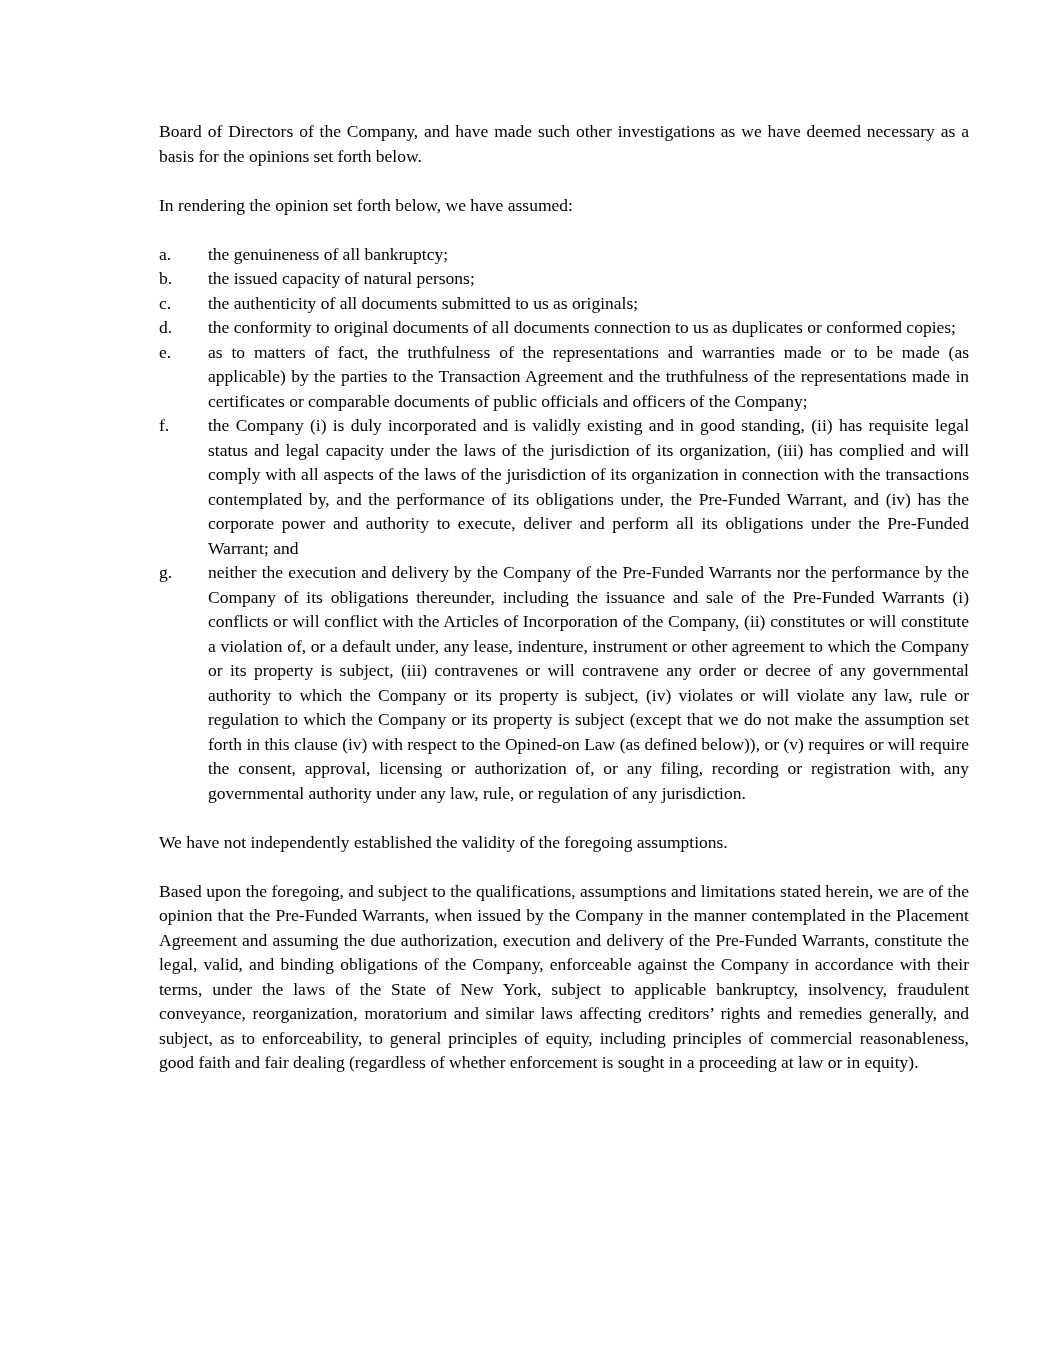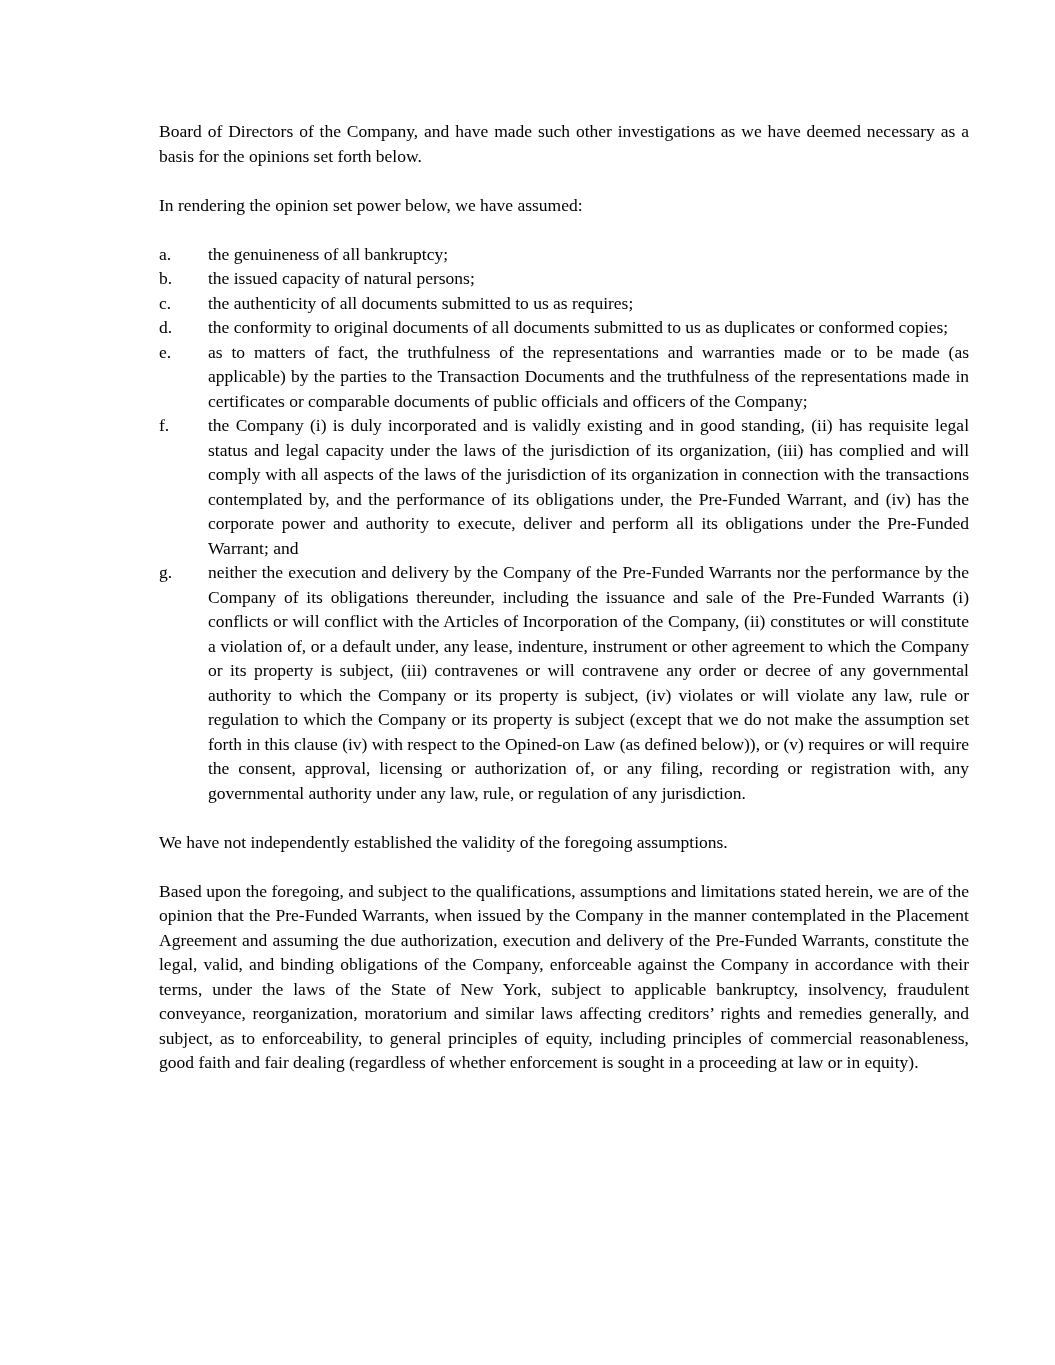--- a/index.html
+++ b/index.html
@@ -52,42 +52,42 @@
     font-family: Liberation Serif, serif;
   }
 </style>
 </head>
 <body>
 
 <div class="page-body">
 
   <p class="para">Board of Directors of the Company, and have made such other investigations as we have deemed necessary as a basis for the opinions set forth below.</p>
 
-  <p class="para no-justify">In rendering the opinion set power below, we have assumed:</p>
+  <p class="para no-justify">In rendering the opinion set forth below, we have assumed:</p>
 
   <ol class="assumption-list">
     <li class="assumption-item">
       <span class="assumption-marker">a.</span>
       <span class="assumption-text">the genuineness of all bankruptcy;</span>
     </li>
     <li class="assumption-item">
       <span class="assumption-marker">b.</span>
       <span class="assumption-text">the issued capacity of natural persons;</span>
     </li>
     <li class="assumption-item">
       <span class="assumption-marker">c.</span>
-      <span class="assumption-text">the authenticity of all documents submitted to us as requires;</span>
+      <span class="assumption-text">the authenticity of all documents submitted to us as originals;</span>
     </li>
     <li class="assumption-item">
       <span class="assumption-marker">d.</span>
-      <span class="assumption-text">the conformity to original documents of all documents submitted to us as duplicates or conformed copies;</span>
+      <span class="assumption-text">the conformity to original documents of all documents connection to us as duplicates or conformed copies;</span>
     </li>
     <li class="assumption-item">
       <span class="assumption-marker">e.</span>
-      <span class="assumption-text">as to matters of fact, the truthfulness of the representations and warranties made or to be made (as applicable) by the parties to the Transaction Documents and the truthfulness of the representations made in certificates or comparable documents of public officials and officers of the Company;</span>
+      <span class="assumption-text">as to matters of fact, the truthfulness of the representations and warranties made or to be made (as applicable) by the parties to the Transaction Agreement and the truthfulness of the representations made in certificates or comparable documents of public officials and officers of the Company;</span>
     </li>
     <li class="assumption-item">
       <span class="assumption-marker">f.</span>
       <span class="assumption-text">the Company (i) is duly incorporated and is validly existing and in good standing, (ii) has requisite legal status and legal capacity under the laws of the jurisdiction of its organization, (iii) has complied and will comply with all aspects of the laws of the jurisdiction of its organization in connection with the transactions contemplated by, and the performance of its obligations under, the Pre-Funded Warrant, and (iv) has the corporate power and authority to execute, deliver and perform all its obligations under the Pre-Funded Warrant; and</span>
     </li>
     <li class="assumption-item">
       <span class="assumption-marker">g.</span>
       <span class="assumption-text">neither the execution and delivery by the Company of the Pre-Funded Warrants nor the performance by the Company of its obligations thereunder, including the issuance and sale of the Pre-Funded Warrants (i) conflicts or will conflict with the Articles of Incorporation of the Company, (ii) constitutes or will constitute a violation of, or a default under, any lease, indenture, instrument or other agreement to which the Company or its property is subject, (iii) contravenes or will contravene any order or decree of any governmental authority to which the Company or its property is subject, (iv) violates or will violate any law, rule or regulation to which the Company or its property is subject (except that we do not make the assumption set forth in this clause (iv) with respect to the Opined-on Law (as defined below)), or (v) requires or will require the consent, approval, licensing or authorization of, or any filing, recording or registration with, any governmental authority under any law, rule, or regulation of any jurisdiction.</span>
     </li>
   </ol>

